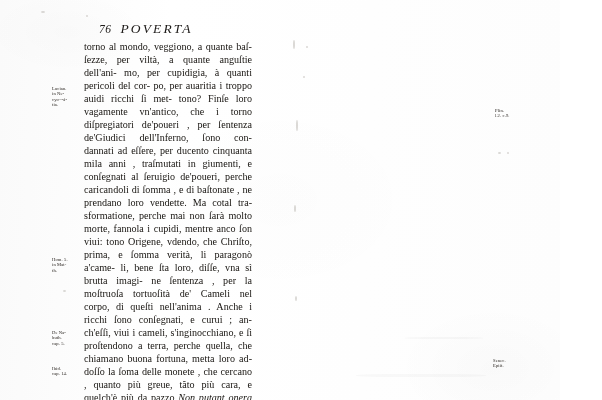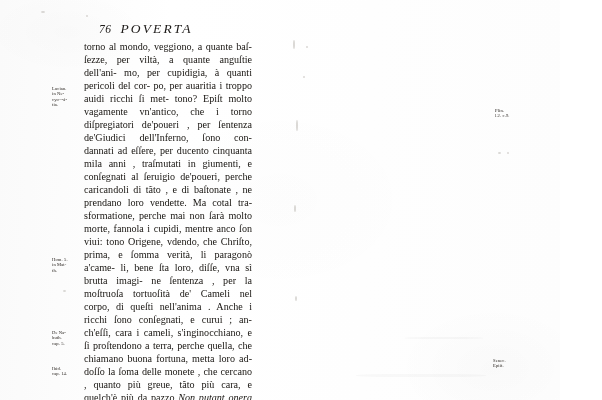--- a/index.html
+++ b/index.html
@@ -121,37 +121,37 @@
     <div id="head-left" class="running-head">
       <span class="folio">76</span><span>POVERTA</span>
     </div>
 
     <div id="text-left" class="textblock">
       <p>
         <span>torno al mondo, veggiono, a quante baſ-</span>
         <span>ſezze, per viltà, a quante anguſtie dell'ani-</span>
         <span>mo, per cupidigia, à quanti pericoli del cor-</span>
         <span>po, per auaritia i troppo auidi ricchi ſi met-</span>
-        <span>tono? Epiſt molto vagamente vn'antico,</span>
+        <span>tono? Finſe loro vagamente vn'antico,</span>
         <span>che i torno diſpregiatori de'poueri , per</span>
         <span>ſentenza de'Giudici dell'Inferno, ſono con-</span>
         <span>dannati ad eſſere, per ducento cinquanta</span>
         <span>mila anni , traſmutati in giumenti, e</span>
         <span>conſegnati al ſeruigio de'poueri, perche</span>
-        <span>caricandoli di tãto , e di baſtonate , ne</span>
+        <span>caricandoli di ſomma , e di baſtonate , ne</span>
         <span>prendano loro vendette. Ma cotal tra-</span>
         <span>sformatione, perche mai non ſarà molto</span>
         <span>morte, fannola i cupidi, mentre anco ſon</span>
         <span>viui: tono Origene, vdendo, che Chriſto,</span>
         <span>prima, e ſomma verità, li paragonò a'came-</span>
         <span>li, bene ſta loro, diſſe, vna sì brutta imagi-</span>
         <span>ne ſentenza , per la moſtruoſa tortuoſità de'</span>
         <span>Cameli nel corpo, di queſti nell'anima .</span>
         <span>Anche i ricchi ſono conſegnati, e curui ; an-</span>
-        <span>ch'eſſi, cara i cameli, s'inginocchiano, e</span>
+        <span>ch'eſſi, viui i cameli, s'inginocchiano, e</span>
         <span>ſi proſtendono a terra, perche quella, che</span>
         <span>chiamano buona fortuna, metta loro ad-</span>
         <span>doſſo la ſoma delle monete , che cercano ,</span>
         <span>quanto più greue, tãto più cara, e quelch'è</span>
         <span>più da pazzo</span>
         <span class="ital">Non putant onera eſſe ſi pre-</span>
         
         
         
         

